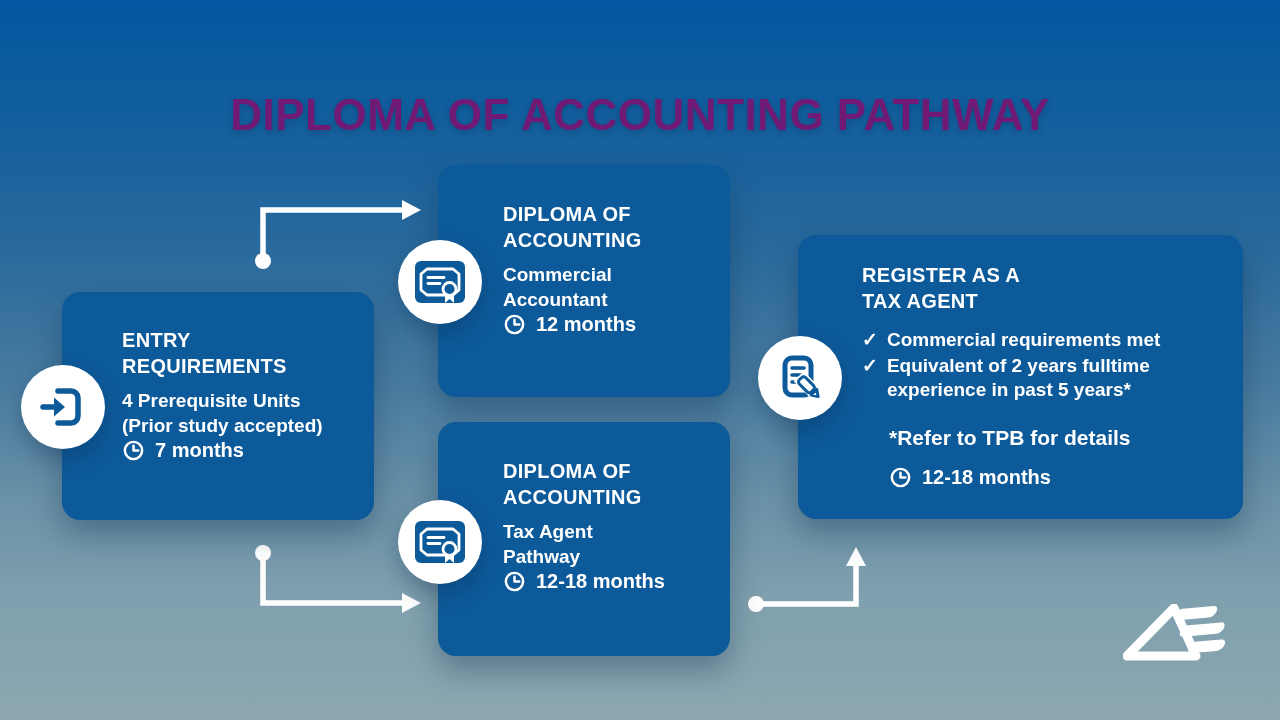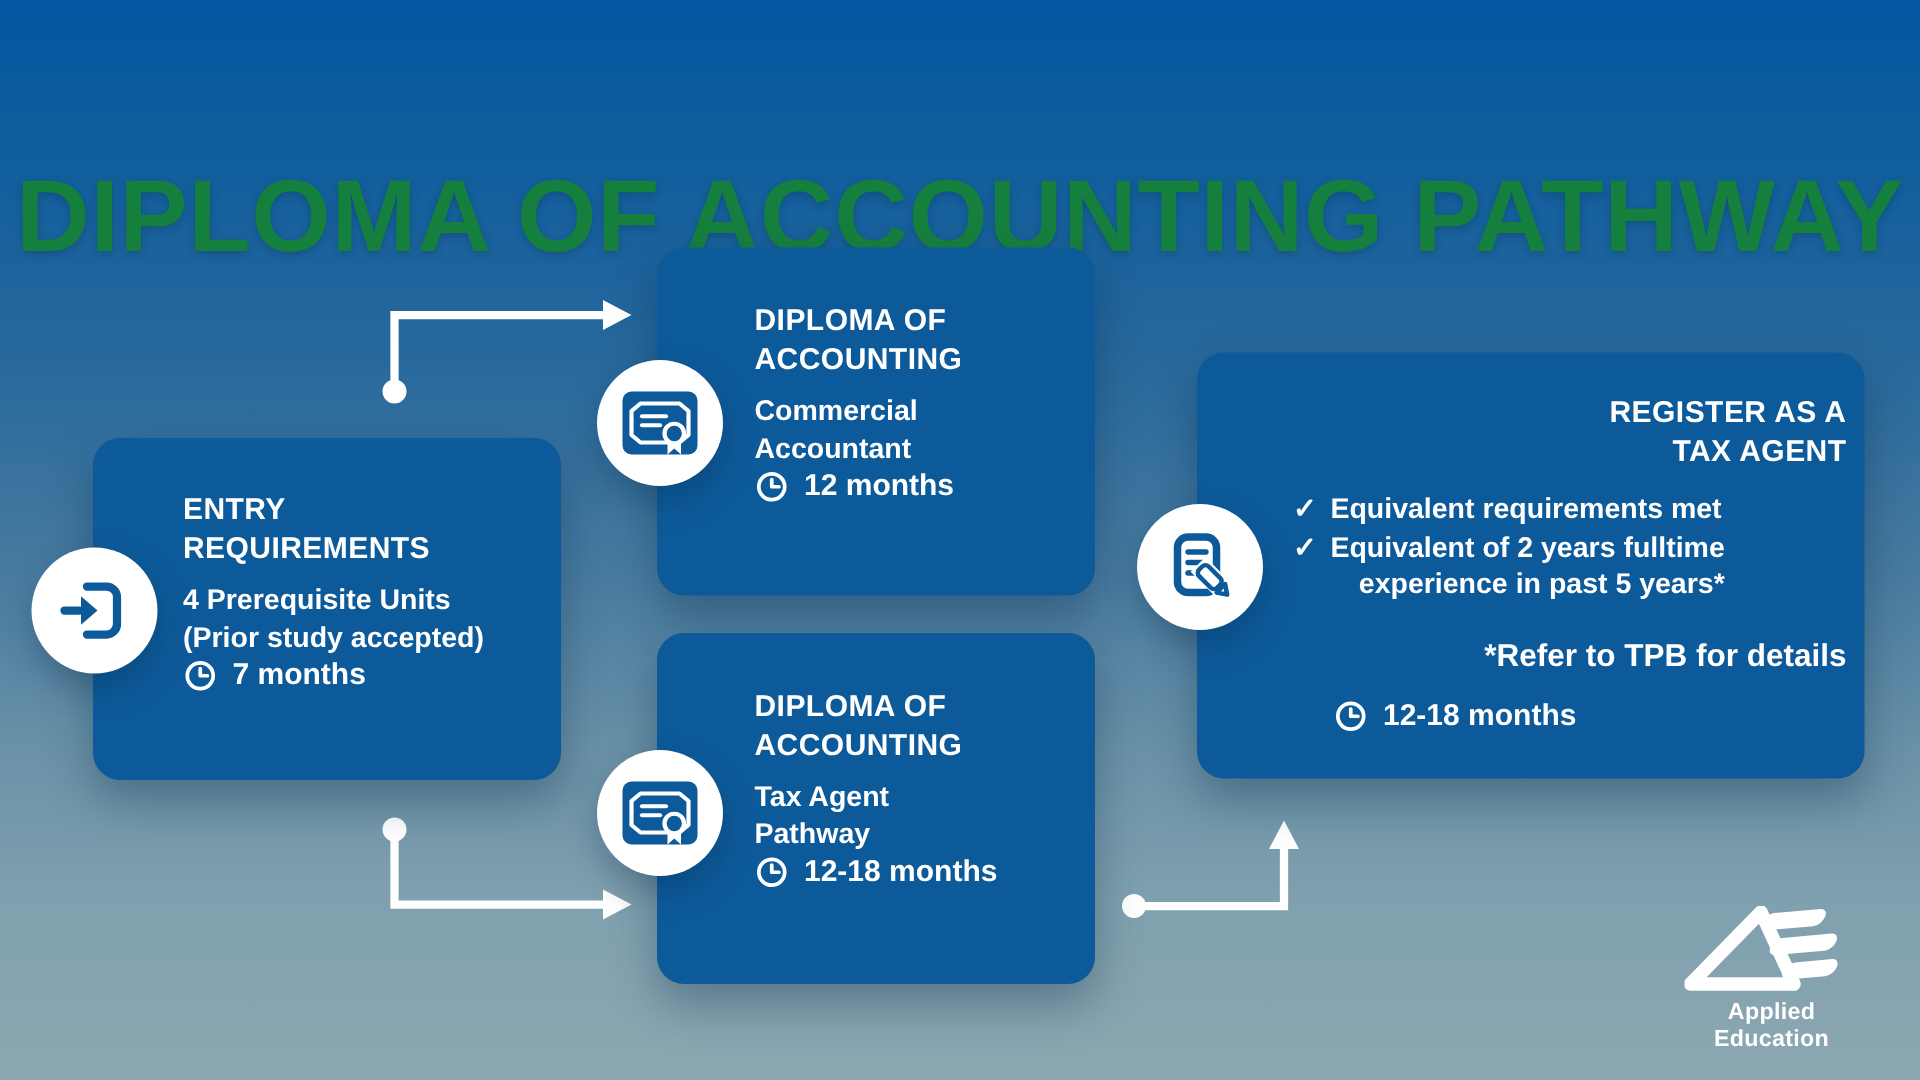--- a/index.html
+++ b/index.html
@@ -7,22 +7,22 @@
     width:1280px;height:720px;overflow:hidden;
     font-family:"Liberation Sans",sans-serif;
     background:linear-gradient(180deg,
       #0257a0 0%, #135f9d 17%, #2a6a9c 35%, #487ba0 53%,
       #6b92a8 70%, #7fa0ae 83%, #8ca7b1 100%);
   }
   .stage{position:relative;width:1280px;height:720px;}
 
   .main-title{
     position:absolute;top:64px;left:0;right:0;
-    text-align:center;color:#15803d;
-    font-size:68px;font-weight:bold;letter-spacing:0.5px;line-height:1;
+    text-align:center;color:#701a75;
+    font-size:44px;font-weight:bold;letter-spacing:0.5px;line-height:1;
     text-shadow:0 2px 6px rgba(0,30,60,.25);
   }
 
   .card{
     position:absolute;background:#0d5a9a;border-radius:18px;
     box-shadow:0 14px 30px rgba(8,40,70,.35);color:#fff;
   }
   .card-inner{position:absolute;}
   .card-title{
     margin:0;font-size:20px;font-weight:bold;line-height:1.28;
@@ -128,27 +128,27 @@
         <svg width="23" height="23" viewBox="0 0 24 24">
           <circle cx="12" cy="12" r="9" fill="none" stroke="#fff" stroke-width="2.6"></circle>
           <path d="M12,7 V12 H17" fill="none" stroke="#fff" stroke-width="2.6" stroke-linecap="round" stroke-linejoin="round"></path>
         </svg>
         <span>12-18 months</span>
       </div>
     </div>
   </div>
 
   <div class="card register" style="left:798px;top:235px;width:445px;height:284px;">
-    <div class="card-inner" style="left:64px;top:28px;right:12px;text-align:right;">
+    <div class="card-inner" style="left:64px;top:28px;right:12px;">
       <h2 class="card-title">REGISTER AS A
 TAX AGENT</h2>
       <ul class="checklist">
         <li class="check-item">
           <span class="check-glyph">✓</span>
-          <span class="check-text">Equivalent requirements met</span>
+          <span class="check-text">Commercial requirements met</span>
         </li>
         <li class="check-item">
           <span class="check-glyph">✓</span>
           <span class="check-text">Equivalent of 2 years fulltime
 experience in past 5 years*</span>
         </li>
       </ul>
       <p class="note">*Refer to TPB for details</p>
       <div class="duration">
         <svg width="23" height="23" viewBox="0 0 24 24">
@@ -206,16 +206,15 @@
 
   <div class="logo">
     <svg width="116" height="58" viewBox="0 0 116 58">
       <path d="M4,52 L51,4 L73,52 Z" fill="none" stroke="#ffffff" stroke-width="9" stroke-linejoin="round"></path>
       <g fill="#ffffff" transform="rotate(-5 80 28)">
         <rect x="58" y="3" width="42" height="11" rx="5.5" transform="skewX(-28)"></rect>
         <rect x="71" y="20" width="44" height="11" rx="5.5" transform="skewX(-28)"></rect>
         <rect x="87" y="37" width="36" height="11" rx="5.5" transform="skewX(-28)"></rect>
       </g>
     </svg>
-    <div class="logo-text">Applied Education</div>
   </div>
 
 </div>
 
 </body></html>

